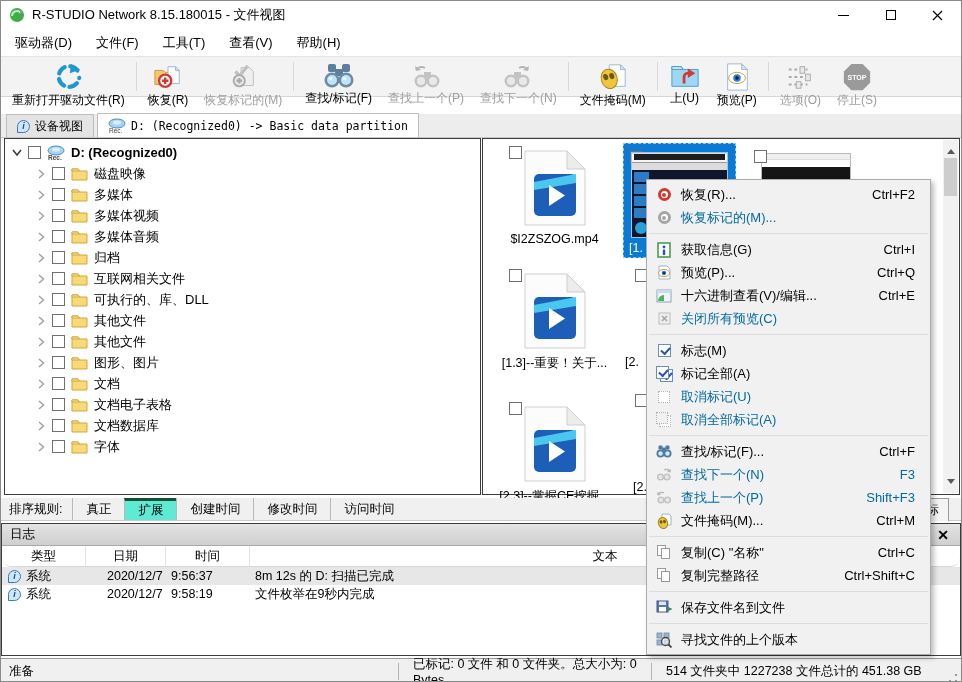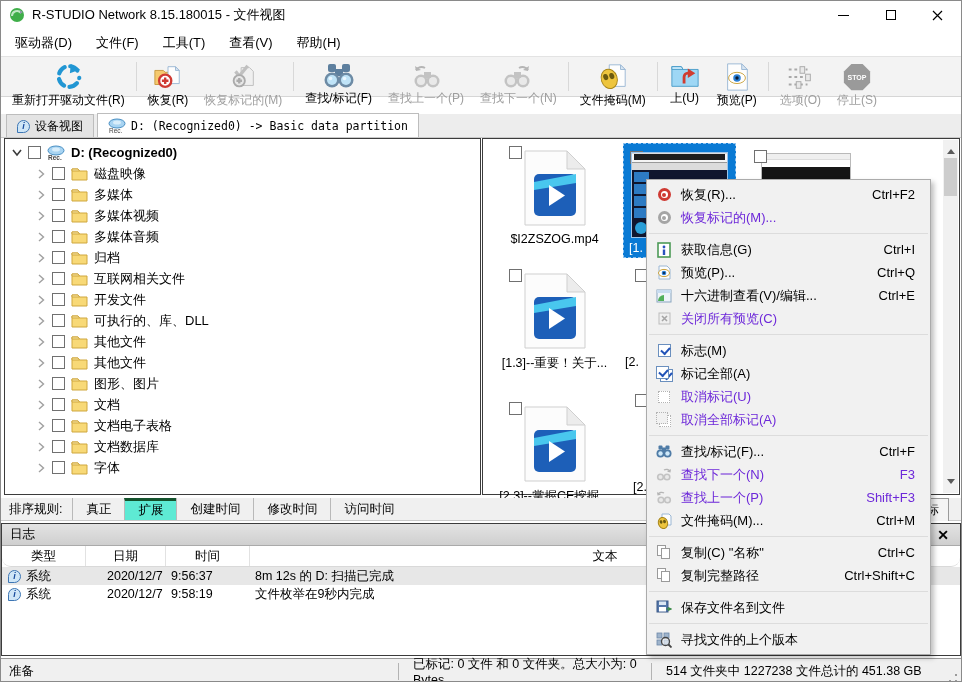--- a/index.html
+++ b/index.html
@@ -83,21 +83,21 @@
   .sb-div { width:1px; height:17px; background:#b3b3b3; }
   .sb-mid { padding:0 14px; width:252px; }
   .sb-right { padding:0 14px; }
   .sb-grip { margin-left:auto; margin-right:3px; align-self:flex-end; width:10px; height:10px;
     background:radial-gradient(circle at 8px 2px,#9a9a9a 1px,transparent 1.2px),
                radial-gradient(circle at 8px 8px,#9a9a9a 1px,transparent 1.2px),
                radial-gradient(circle at 2px 8px,#9a9a9a 1px,transparent 1.2px); }
   
   .ctxmenu { position:absolute; left:645px; top:178px; width:285px; background:#f1f1f1; border:1px solid #ababab; box-shadow:3px 3px 5px rgba(0,0,0,.25); padding:3px 0; z-index:100; }
   .cm-item { height:23px; display:flex; align-items:center; font-size:13px; }
-  .cm-item.disabled { color:#6d28d9; }
+  .cm-item.disabled { color:#0369a1; }
   .cm-ic { width:34px; display:flex; justify-content:center; flex:none; }
   .cm-label { flex:1; white-space:nowrap; }
   .cm-short { padding-right:15px; }
   .cm-sep { height:1px; background:#dcdcdc; margin:4px 2px; }
   
   .ic-target { width:13px; height:13px; border-radius:50%; border:3px solid #cf3a33; position:relative; background:#fff; }
   .ic-target::after { content:""; position:absolute; left:1.5px; top:1.5px; width:4px; height:4px; border-radius:50%; background:#cf3a33; }
   .ic-target.gray { border-color:#a5a5a5; } .ic-target.gray::after { background:#a5a5a5; }
   .ic-check { width:13px; height:13px; border:1px solid #6a8fbe; background:#fff; position:relative; }
   .ic-check::after { content:""; position:absolute; left:2px; top:2px; width:7px; height:4px; border-left:2px solid #2253b8; border-bottom:2px solid #2253b8; transform:rotate(-48deg); }
@@ -417,35 +417,20 @@
           <path d="M1 1 l4.5 4 L1 9" fill="none" stroke="#a0a0a0" stroke-width="1.4"></path>
         </svg>
       </span>
       <span class="cbox"></span>
       <span class="fold-ic">
         <svg width="17" height="14" viewBox="0 0 17 14">
           <path d="M1 2 h6 l1.5 2 H16 v9 H1 z" fill="#f8d977" stroke="#cfa73e"></path>
           <path d="M1 2 h6 l1.5 2 H1 z" fill="#fce9a8" stroke="#cfa73e"></path>
         </svg>
       </span>
-      <span>开发文件</span>
-    </div>
-  <div class="tree-row">
-      <span class="chev">
-        <svg width="7" height="10" viewBox="0 0 7 10">
-          <path d="M1 1 l4.5 4 L1 9" fill="none" stroke="#a0a0a0" stroke-width="1.4"></path>
-        </svg>
-      </span>
-      <span class="cbox"></span>
-      <span class="fold-ic">
-        <svg width="17" height="14" viewBox="0 0 17 14">
-          <path d="M1 2 h6 l1.5 2 H16 v9 H1 z" fill="#f8d977" stroke="#cfa73e"></path>
-          <path d="M1 2 h6 l1.5 2 H1 z" fill="#fce9a8" stroke="#cfa73e"></path>
-        </svg>
-      </span>
       <span>可执行的、库、DLL</span>
     </div>
   <div class="tree-row">
       <span class="chev">
         <svg width="7" height="10" viewBox="0 0 7 10">
           <path d="M1 1 l4.5 4 L1 9" fill="none" stroke="#a0a0a0" stroke-width="1.4"></path>
         </svg>
       </span>
       <span class="cbox"></span>
       <span class="fold-ic">

